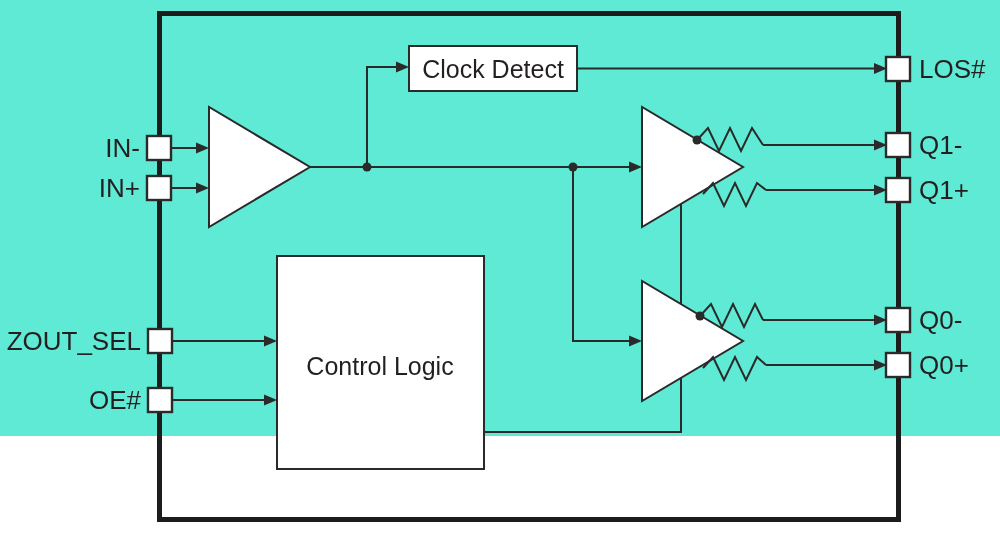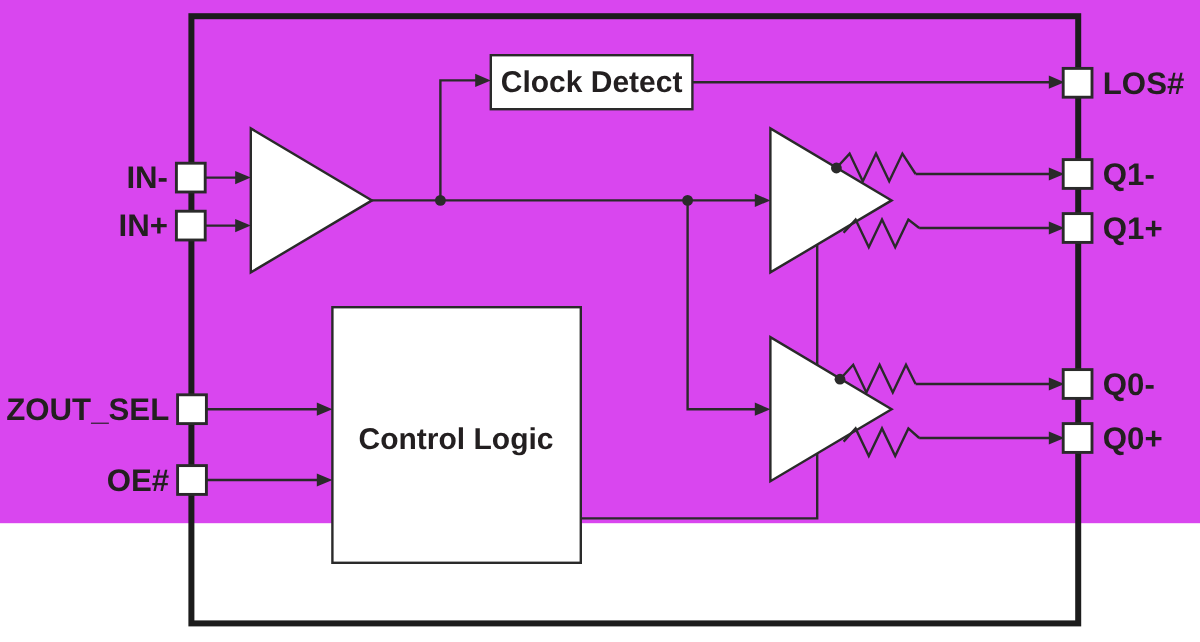--- a/index.html
+++ b/index.html
@@ -7,22 +7,21 @@
     padding: 0;
     background: #ffffff;
     width: 1000px;
     height: 535px;
     overflow: hidden;
   }
   .diagram-wrap {
     position: relative;
     width: 1000px;
     height: 436px;
-    background: #d946ef;
-    font-weight: bold;
+    background: #5eead4;
   }
   svg { display: block; }
   .wire {
     stroke: #2a2a2a;
     stroke-width: 2;
     fill: none;
   }
   .thickbox {
     stroke: #1c1c1c;
     stroke-width: 5;

